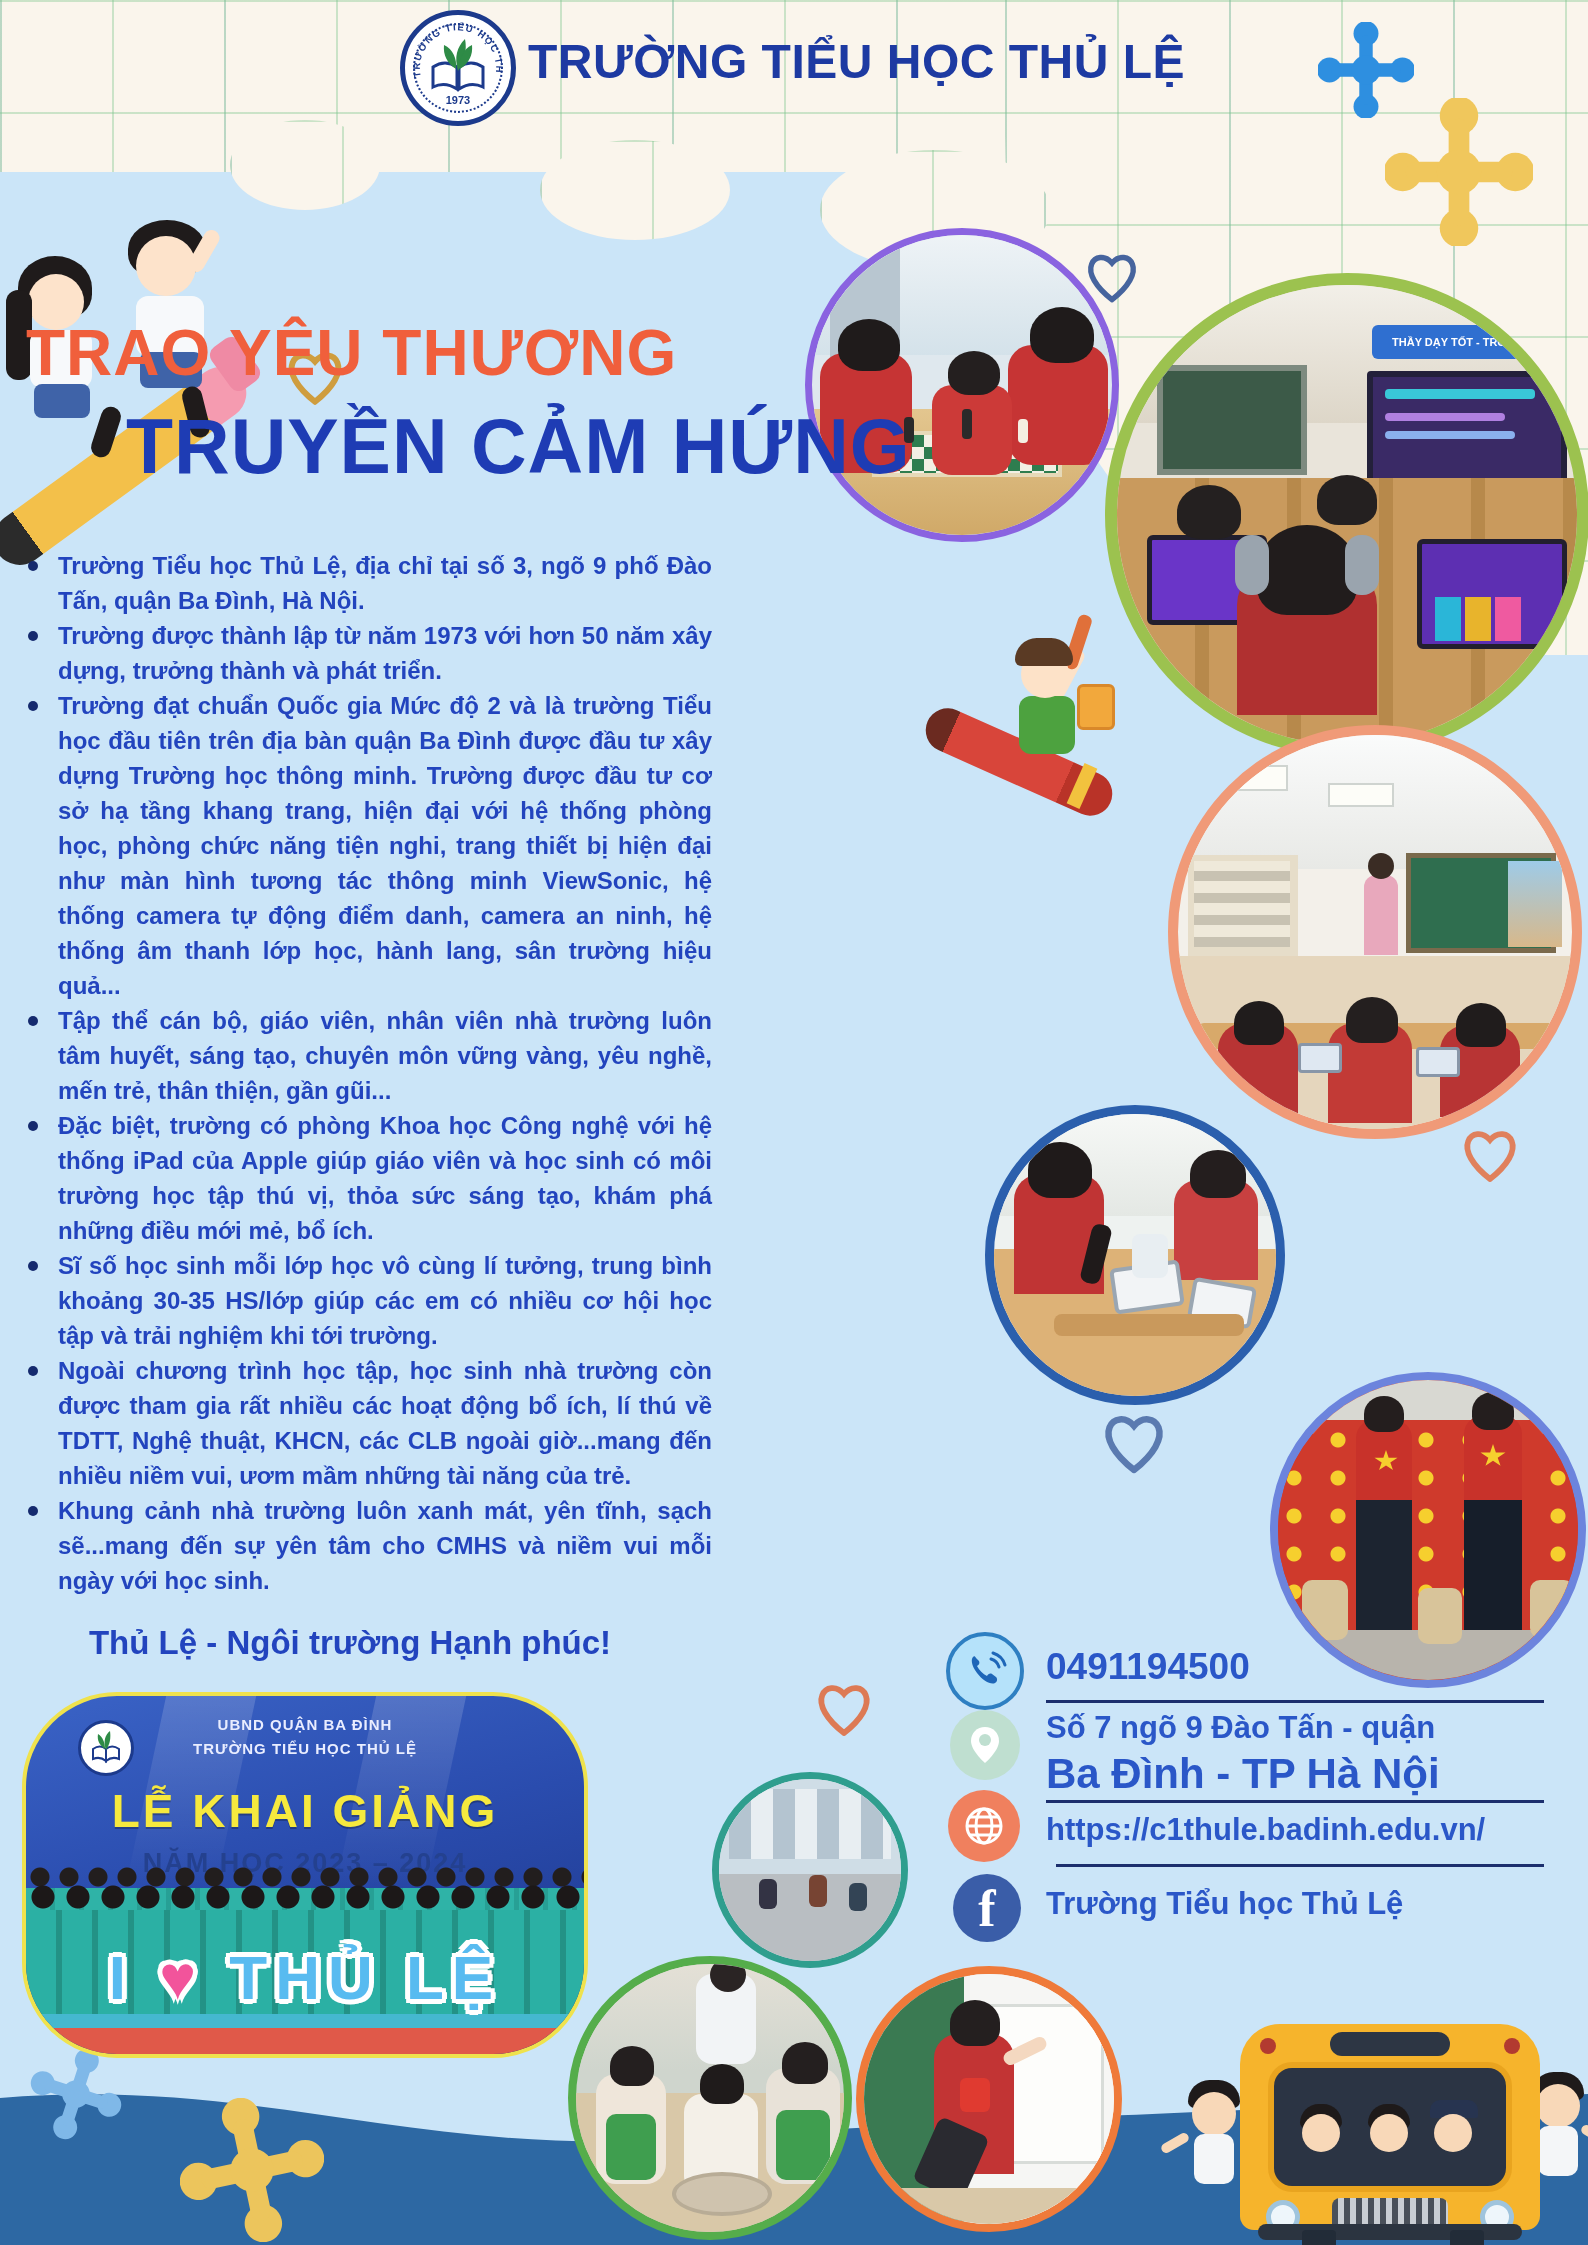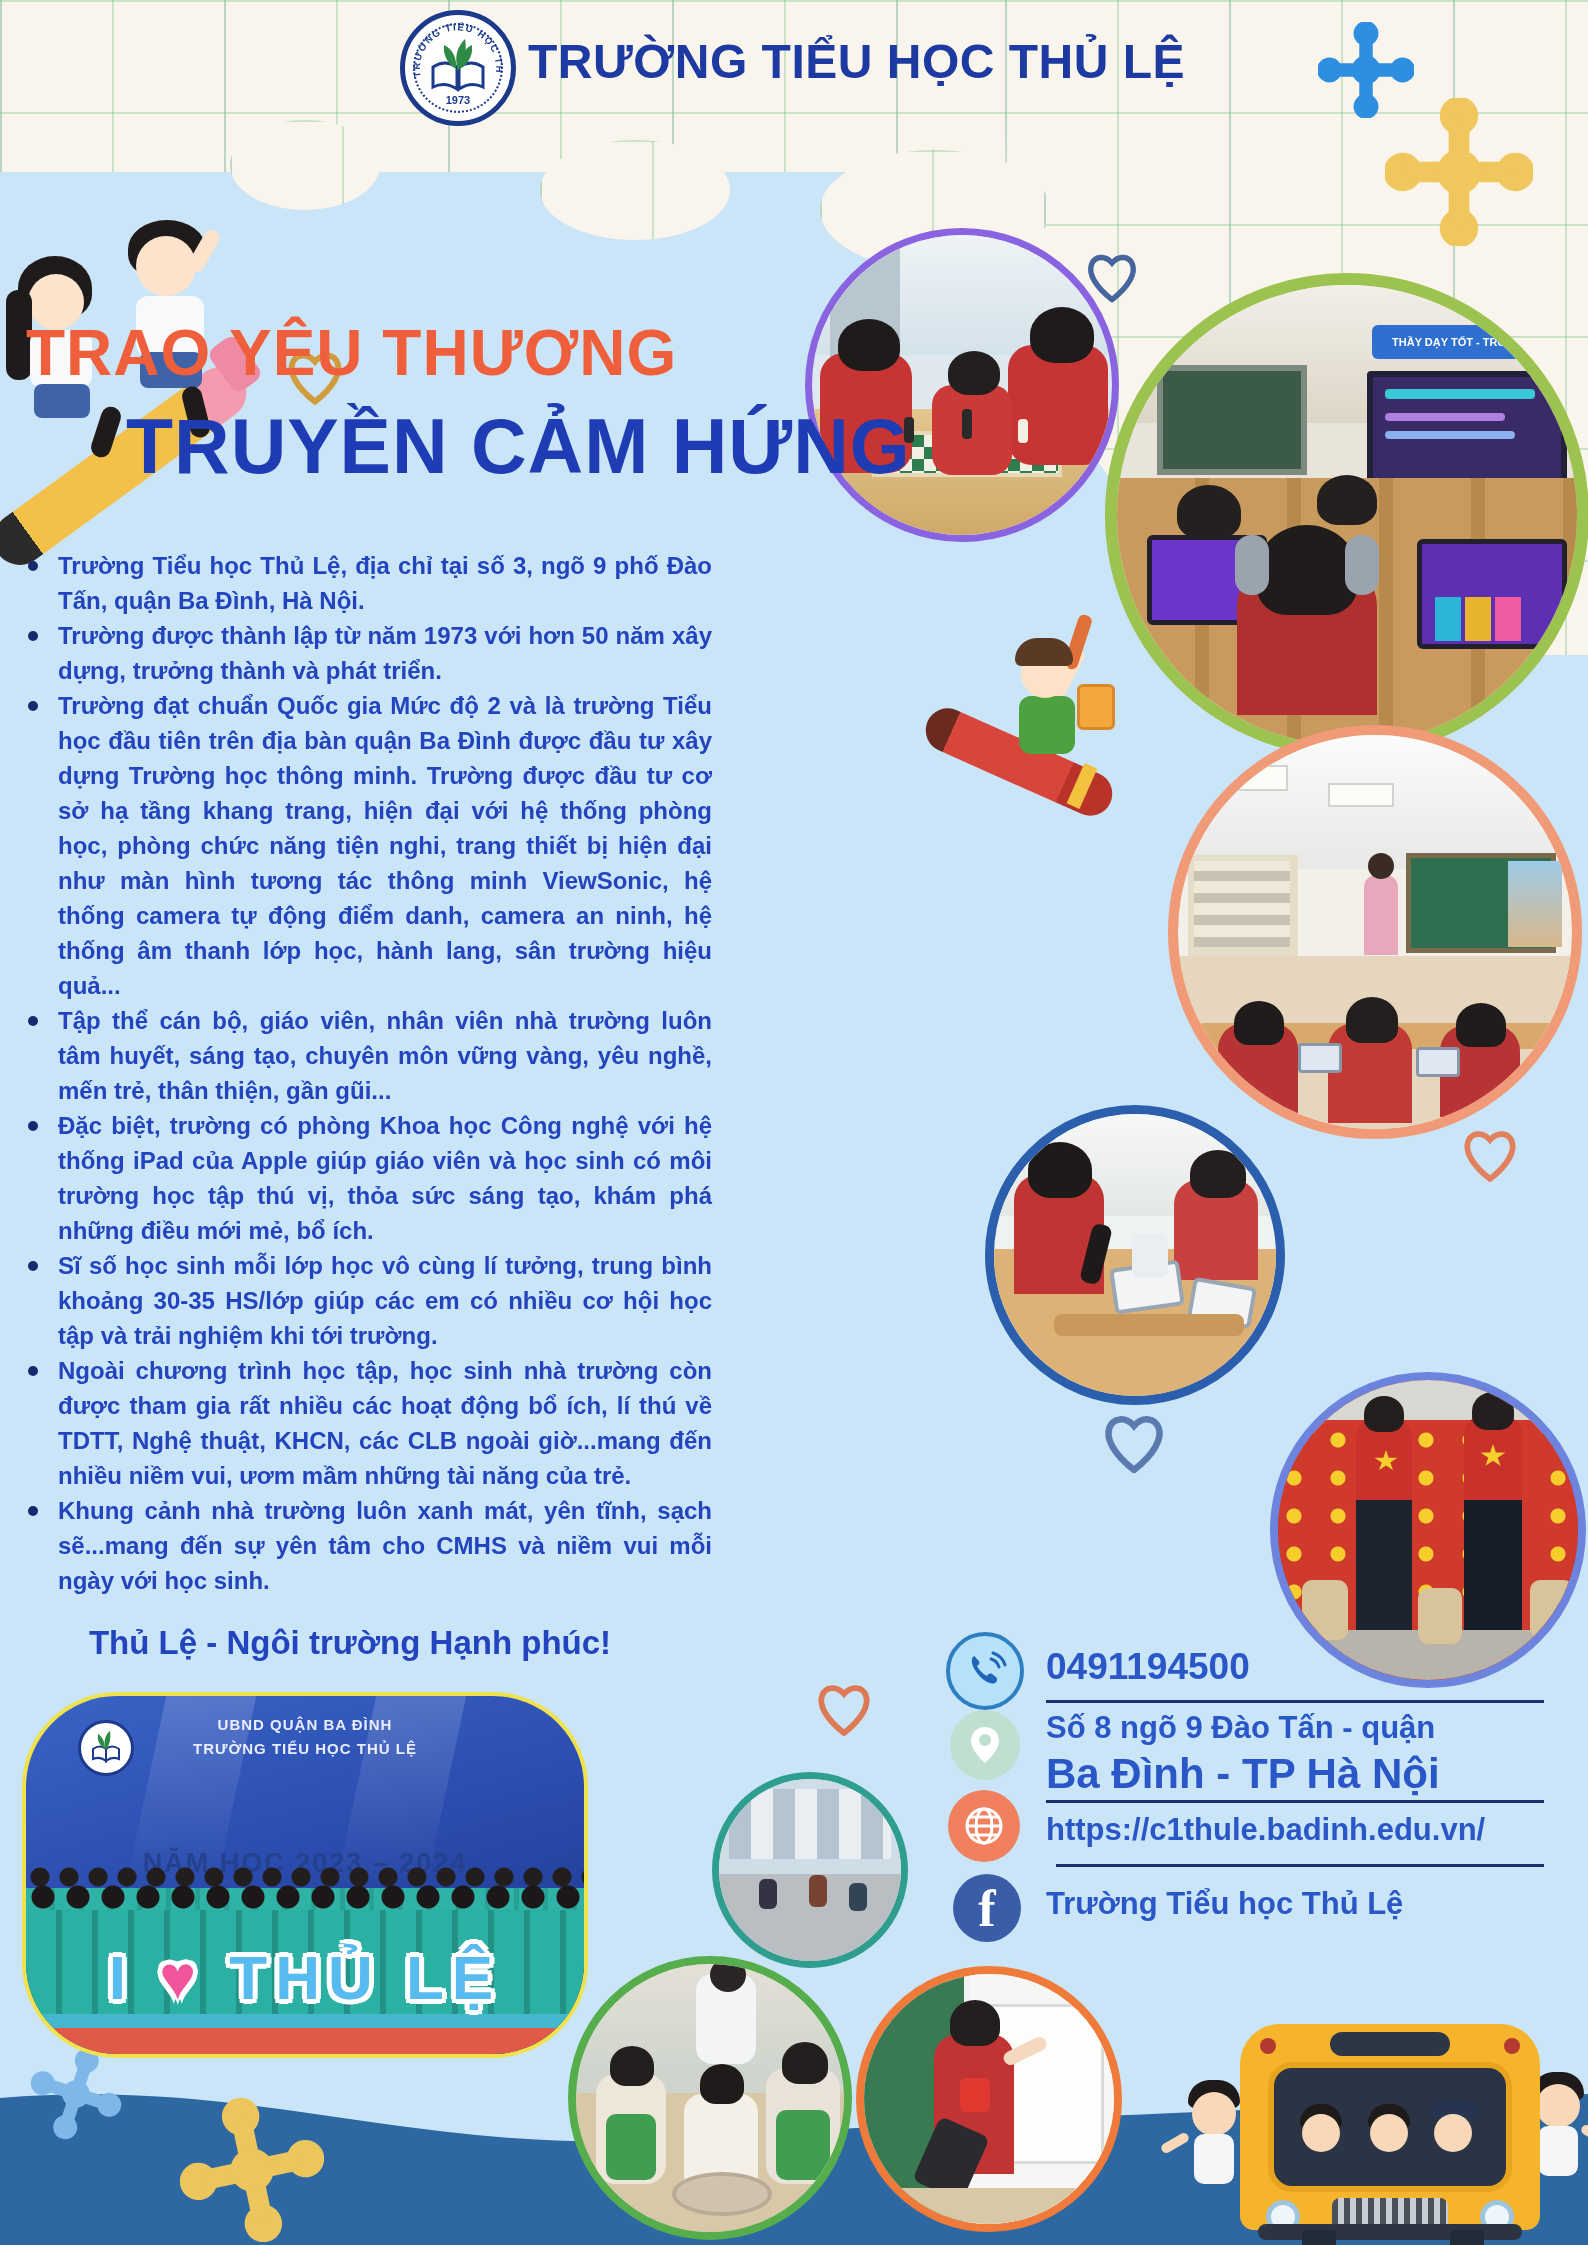--- a/index.html
+++ b/index.html
@@ -345,21 +345,21 @@
   </div>
   <div class="c-tx" style="top:1646px;font-size:37px;font-weight:700;">0491194500</div>
   <div class="c-div" style="top:1700px;"></div>
 
   <div class="c-ic ic-pin">
     <svg width="34" height="40" viewBox="0 0 34 40">
       <path d="M17 2 C9 2 3 8 3 16 C3 26 17 38 17 38 C17 38 31 26 31 16 C31 8 25 2 17 2 Z" fill="#fff"></path>
       <circle cx="17" cy="15" r="6" fill="#bfdfd0"></circle>
     </svg>
   </div>
-  <div class="c-tx" style="top:1710px;font-size:31px;">Số 8 ngõ 9 Đào Tấn - quận</div>
+  <div class="c-tx" style="top:1710px;font-size:31px;">Số 7 ngõ 9 Đào Tấn - quận</div>
   <div class="c-tx" style="top:1750px;font-size:42px;">Ba Đình - TP Hà Nội</div>
   <div class="c-div" style="top:1800px;"></div>
 
   <div class="c-ic ic-globe">
     <svg width="42" height="42" viewBox="0 0 42 42">
       <circle cx="21" cy="21" r="17" fill="none" stroke="#fff" stroke-width="3"></circle>
       <ellipse cx="21" cy="21" rx="8" ry="17" fill="none" stroke="#fff" stroke-width="3"></ellipse>
       <line x1="4" y1="21" x2="38" y2="21" stroke="#fff" stroke-width="3"></line>
       <line x1="6" y1="12" x2="36" y2="12" stroke="#fff" stroke-width="3"></line>
       <line x1="6" y1="30" x2="36" y2="30" stroke="#fff" stroke-width="3"></line>
@@ -377,20 +377,21 @@
     <div class="op-logo">
       <svg width="50" height="50" viewBox="0 0 50 50">
         <path d="M12 26 Q19 21 25 26 L25 38 Q19 33 12 36 Z" fill="#fff" stroke="#1c3a8c" stroke-width="2"></path>
         <path d="M38 26 Q31 21 25 26 L25 38 Q31 33 38 36 Z" fill="#fff" stroke="#1c3a8c" stroke-width="2"></path>
         <path d="M25 27 C22 18 24 12 29 8 C30 15 29 21 25 27" fill="#2e8b46"></path>
         <path d="M24 26 C18 22 16 17 17 11 C22 14 24 20 24 26" fill="#2e8b46"></path>
       </svg>
     </div>
     <div class="op-org" style="top:20px;">UBND QUẬN BA ĐÌNH</div>
     <div class="op-org" style="top:44px;">TRƯỜNG TIỂU HỌC THỦ LỆ</div>
+    <div class="op-title">LỄ KHAI GIẢNG</div>
     <div class="op-sub">NĂM HỌC 2023 – 2024</div>
     <div class="heads1"></div>
     <div class="bodies1"></div>
     <div class="heads2"></div>
     <div class="bodies2"></div>
     <div class="floor1"></div>
     <div class="floor2"></div>
     <div class="op-banner">
       <span>I</span>
       <span class="hrt">♥</span>

